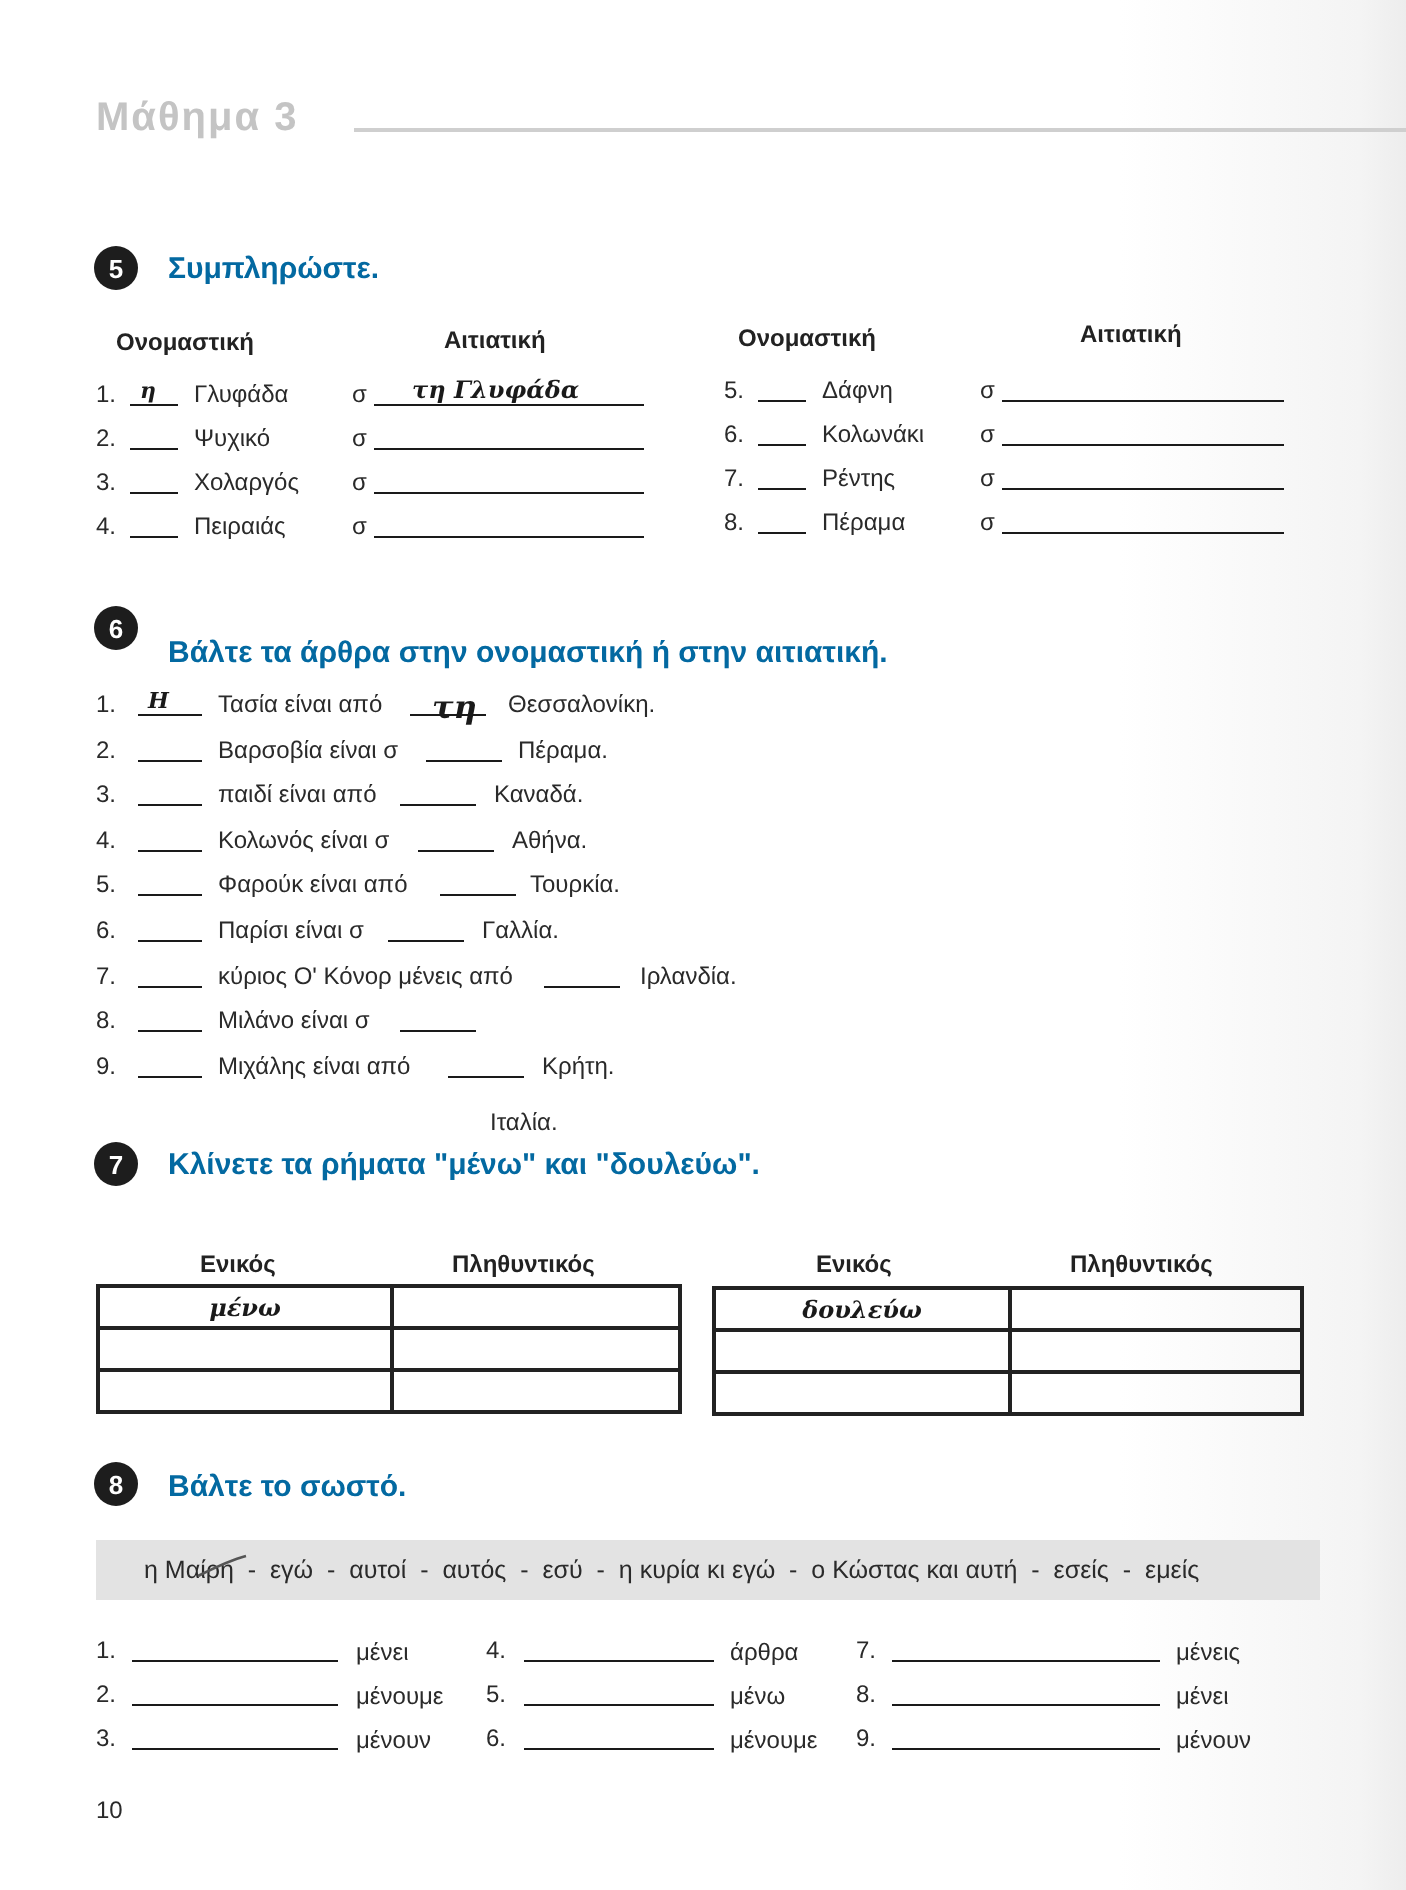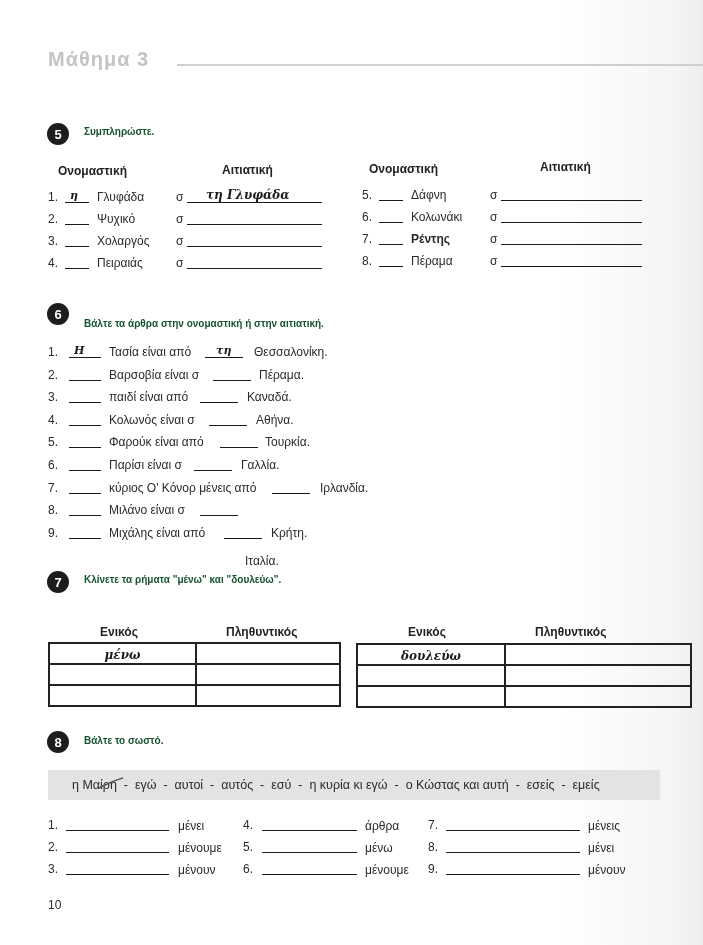--- a/index.html
+++ b/index.html
@@ -8,21 +8,21 @@
     background: linear-gradient(to right, #ffffff 0px, #ffffff 560px, #f4f4f4 680px, #ededed 703px);
     font-family: "Liberation Sans", sans-serif; color: #1a1a1a;
   }
   .abs { position: absolute; }
   .lesson-title { left: 48px; top: 48px; font-size: 20px; font-weight: bold; color: #c4c4c4; letter-spacing: 1px; }
   .title-rule { left: 177px; top: 64px; width: 526px; height: 2px; background: #cfcfcf; }
   .num-badge {
     width: 22px; height: 22px; border-radius: 50%; background: #1d1d1d; color: #fff;
     font-size: 13px; font-weight: bold; display: flex; align-items: center; justify-content: center;
   }
-  .ex-title { font-size: 10px; font-weight: bold; color: #14532d; }
+  .ex-title { font-size: 15px; font-weight: bold; color: #0369a1; }
   .col-head { font-size: 12px; font-weight: bold; color: #222; }
   .t { font-size: 12px; color: #2a2a2a; white-space: nowrap; }
   .blank { height: 0; border-bottom: 1.6px solid #1a1a1a; }
   .hand { font-family: "DejaVu Serif", serif; font-style: italic; font-weight: bold; font-size: 12px; color: #1a1a1a; white-space: nowrap; }
   table.conj { border-collapse: collapse; position: absolute; }
   table.conj td { border: 2px solid #222; height: 19px; padding: 0; text-align: center; }
   .word-bank { left: 48px; top: 770px; width: 612px; height: 30px; background: #e3e3e3; }
   .word-bank-text { left: 72px; top: 778px; font-size: 12.5px; color: #2a2a2a; white-space: nowrap; }
   .strike { left: 97px; top: 776px; width: 28px; height: 14px; }
 </style>
@@ -79,42 +79,42 @@
     <div class="abs t" style="left:362px;top:210px;">6.</div>
     <div class="abs blank" style="left:379px;top:222px;width:24px;"></div>
     <div class="abs hand" style="left:384px;top:209px;font-size:11px;"></div>
     <div class="abs t" style="left:411px;top:210px;">Κολωνάκι</div>
     <div class="abs t" style="left:490px;top:210px;">σ</div>
     <div class="abs blank" style="left:501px;top:222px;width:141px;"></div>
     <div class="abs hand" style="left:520px;top:208px;"></div>
     <div class="abs t" style="left:362px;top:232px;">7.</div>
     <div class="abs blank" style="left:379px;top:244px;width:24px;"></div>
     <div class="abs hand" style="left:384px;top:231px;font-size:11px;"></div>
-    <div class="abs t" style="left:411px;top:232px;font-weight:bold;">Ρέντης</div>
+    <div class="abs t" style="left:411px;top:232px;">Ρέντης</div>
     <div class="abs t" style="left:490px;top:232px;">σ</div>
     <div class="abs blank" style="left:501px;top:244px;width:141px;"></div>
     <div class="abs hand" style="left:520px;top:230px;"></div>
     <div class="abs t" style="left:362px;top:254px;">8.</div>
     <div class="abs blank" style="left:379px;top:266px;width:24px;"></div>
     <div class="abs hand" style="left:384px;top:253px;font-size:11px;"></div>
     <div class="abs t" style="left:411px;top:254px;">Πέραμα</div>
     <div class="abs t" style="left:490px;top:254px;">σ</div>
     <div class="abs blank" style="left:501px;top:266px;width:141px;"></div>
     <div class="abs hand" style="left:520px;top:252px;"></div>
   </div>
 
 <div class="abs num-badge" style="left:47px;top:303px;">6</div>
 <div class="abs ex-title" style="left:84px;top:318px;">Βάλτε τα άρθρα στην ονομαστική ή στην αιτιατική.</div>
 <div id="ex6-rows">
     <div class="abs t" style="left:48px;top:345px;">1.</div>
     <div class="abs blank" style="left:69px;top:357px;width:32px;"></div>
     <div class="abs hand" style="left:74px;top:344px;font-size:11px;">Η</div>
     <div class="abs t" style="left:109px;top:345px;">Τασία είναι από</div>
     <div class="abs blank" style="left:205px;top:357px;width:38px;"></div>
-    <div class="abs hand" style="left:216px;top:344px;font-size:11px;">τη</div>
+    <div class="abs hand" style="left:216px;top:344px;font-size:16px;">τη</div>
     <div class="abs t" style="left:254px;top:345px;">Θεσσαλονίκη.</div>
     <div class="abs t" style="left:48px;top:367.6px;">2.</div>
     <div class="abs blank" style="left:69px;top:379.6px;width:32px;"></div>
     <div class="abs hand" style="left:74px;top:366.6px;font-size:11px;"></div>
     <div class="abs t" style="left:109px;top:367.6px;">Βαρσοβία είναι σ</div>
     <div class="abs blank" style="left:213px;top:379.6px;width:38px;"></div>
     <div class="abs hand" style="left:224px;top:366.6px;font-size:11px;"></div>
     <div class="abs t" style="left:259px;top:367.6px;">Πέραμα.</div>
     <div class="abs t" style="left:48px;top:390.2px;">3.</div>
     <div class="abs blank" style="left:69px;top:402.2px;width:32px;"></div>
@@ -184,21 +184,21 @@
       </tr>
   <tr>
         <td></td>
         <td></td>
       </tr>
 </tbody>
   </table>
 
 <div class="abs col-head" style="left:408px;top:625px;">Ενικός</div>
 <div class="abs col-head" style="left:535px;top:625px;">Πληθυντικός</div>
-<table class="conj" style="left:356px;top:643px;width:336px;">
+<table class="conj" style="left:356px;top:643px;width:296px;">
   <tbody>
       <tr>
         <td style="width:146px"><span class="hand">δουλεύω</span></td>
         <td></td>
       </tr>
   <tr>
         <td></td>
         <td></td>
       </tr>
   <tr>

